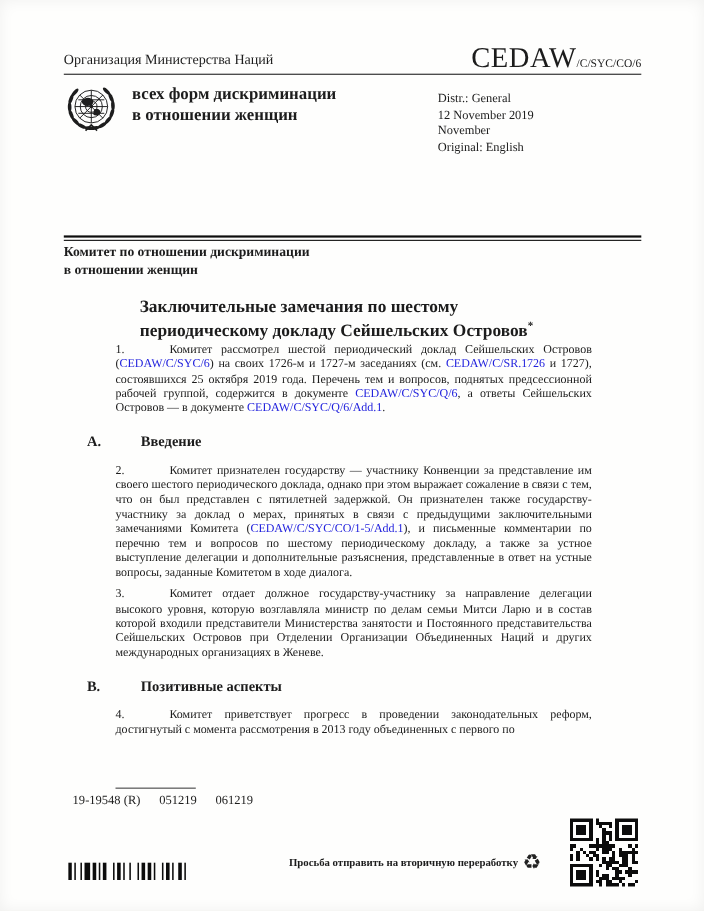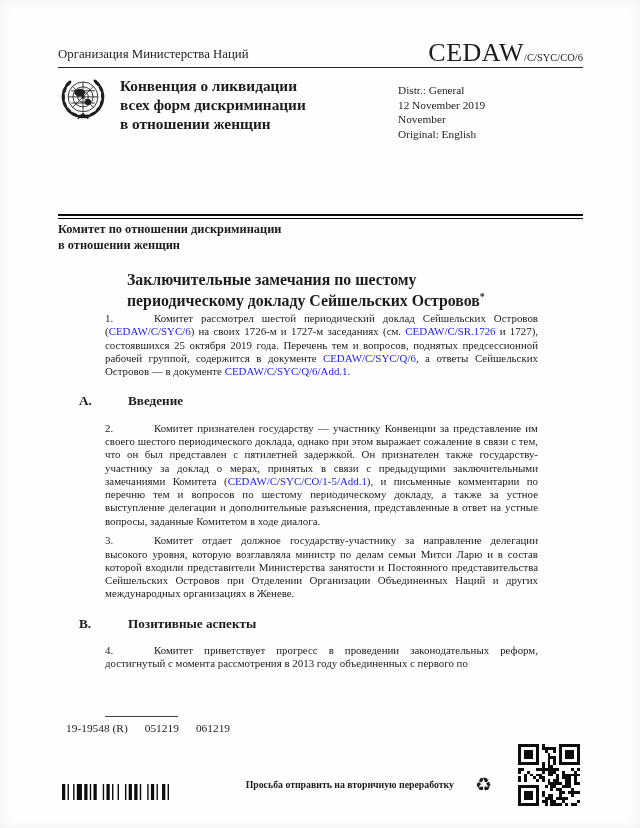--- a/index.html
+++ b/index.html
@@ -36,21 +36,21 @@
   .doc-link{color:var(--link,#2222dd);text-decoration:none;overflow-wrap:anywhere;}
   
   .fn-divider{position:absolute;left:105px;top:716px;width:73px;border-top:1px solid #444;}
   .footnote{position:absolute;left:116px;top:721px;width:432px;font-size:10.2px;line-height:12.5px;}
   .footnote .fn-m{display:inline-block;width:11px;}
   
   .doc-id{position:absolute;left:66px;top:722px;font-size:11.4px;white-space:nowrap;}
   .doc-id .dc{margin-left:17px;}
   .barcode{position:absolute;left:62px;top:784px;}
   .recycle{position:absolute;left:242px;top:775px;width:250px;display:flex;align-items:center;
-    justify-content:flex-end;gap:21px;font-weight:bold;font-size:9.8px;}
+    justify-content:flex-end;gap:4px;font-weight:bold;font-size:9.8px;}
   .recycle-icon{font-family:"DejaVu Sans",sans-serif;font-size:19px;font-weight:normal;color:#222;line-height:1;}
   .qr{position:absolute;left:518px;top:744px;}
 </style>
 </head>
 <body>
 
 <div class="page">
 
   <div class="org-name">Организация Министерства Наций</div>
 
@@ -88,21 +88,20 @@
           <ellipse cx="11.138363272247286" cy="33.42864835185803" rx="5" ry="1.9" transform="rotate(248 11.138363272247286 33.42864835185803)"></ellipse>
           <ellipse cx="9.503426858981197" cy="25.392679144838876" rx="5" ry="1.9" transform="rotate(269 9.503426858981197 25.392679144838876)"></ellipse>
           <ellipse cx="10.85691603231706" cy="17.304546775172454" rx="5" ry="1.9" transform="rotate(290 10.85691603231706 17.304546775172454)"></ellipse>
           <ellipse cx="15.019034444987632" cy="10.238671847713583" rx="5" ry="1.9" transform="rotate(311 15.019034444987632 10.238671847713583)"></ellipse>
         </g>
       <path d="M26 50 L32 44 L38 50" stroke="#1e1e1e" stroke-width="1.6" fill="none"></path>
     </svg>
   </div>
 
   <div class="conv-title">
-    <div>Конвенция о ликвидации</div>
     <div>всех форм дискриминации</div>
     <div>в отношении женщин</div>
   </div>
 
   <div class="distr">
     <div>Distr.: General</div>
     <div>12 November 2019</div>
     <div>November</div>
     <div>Original: English</div>
   </div>

